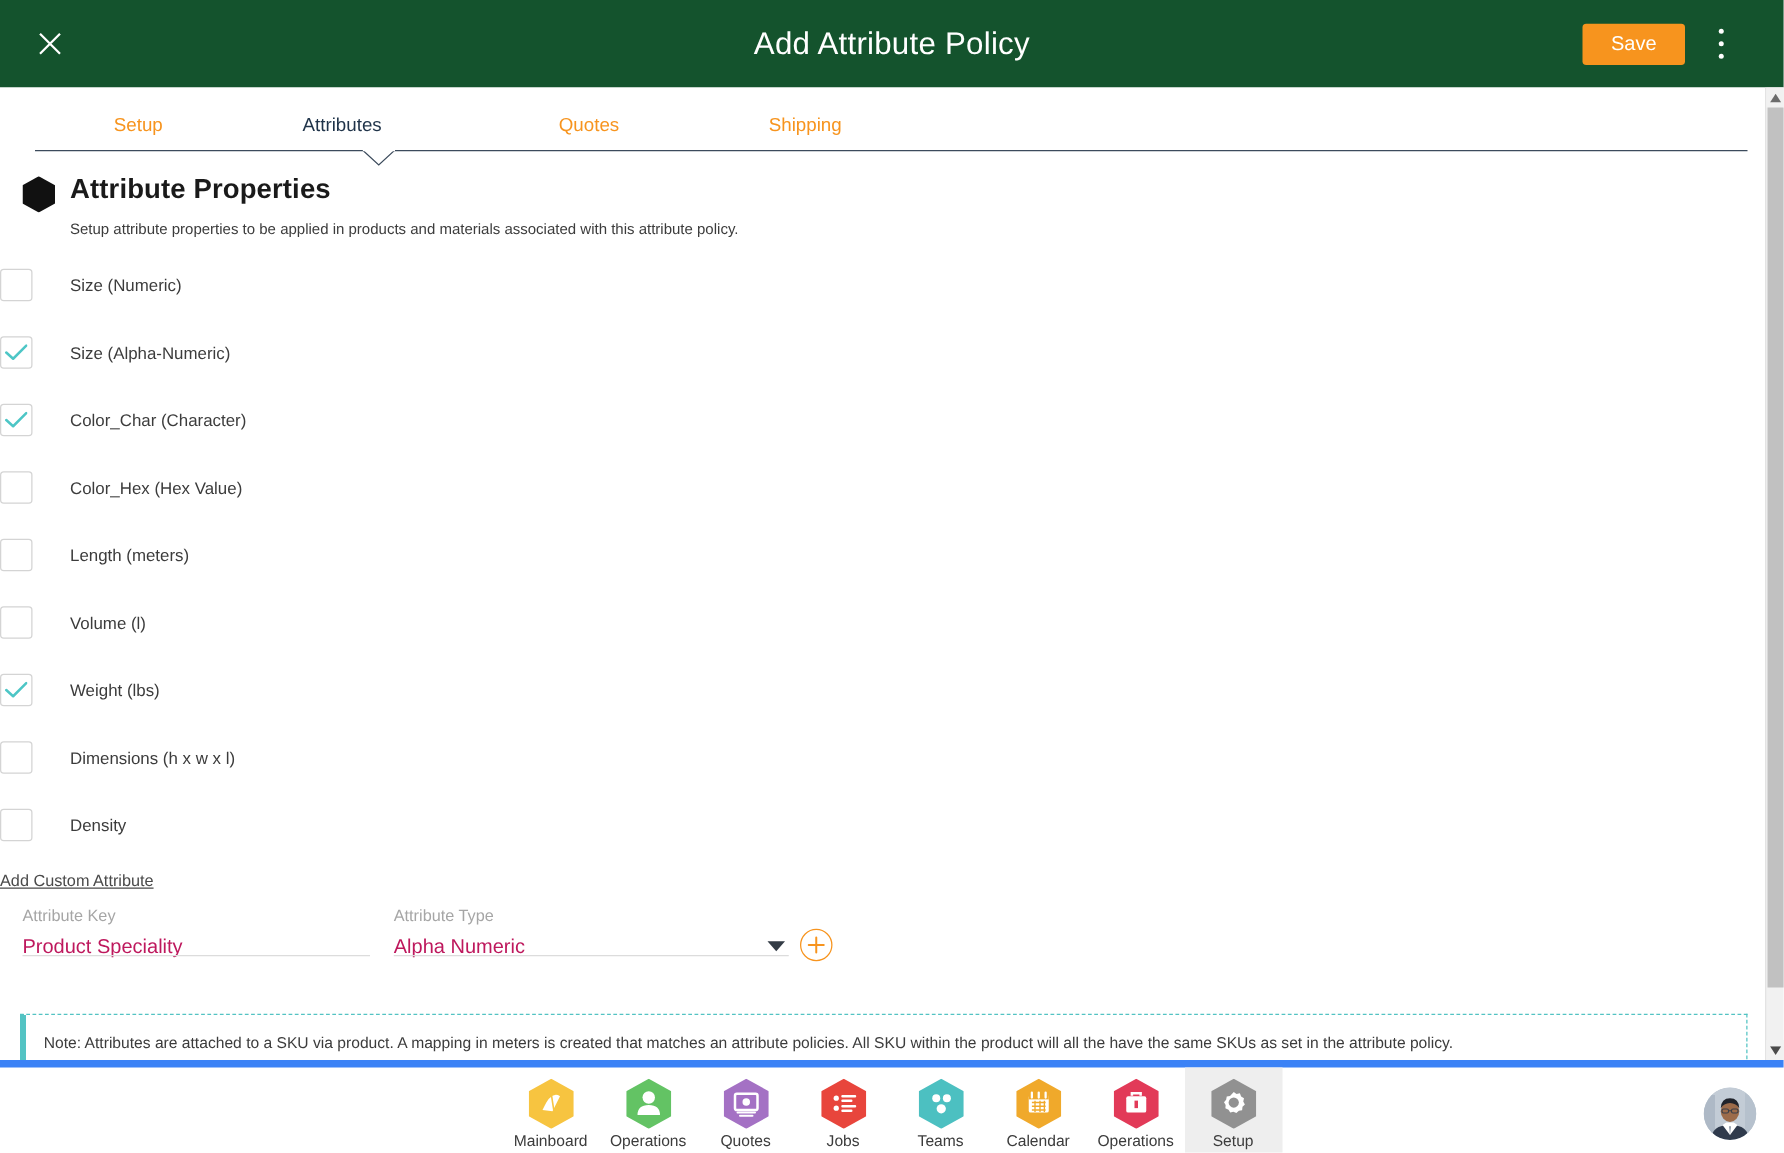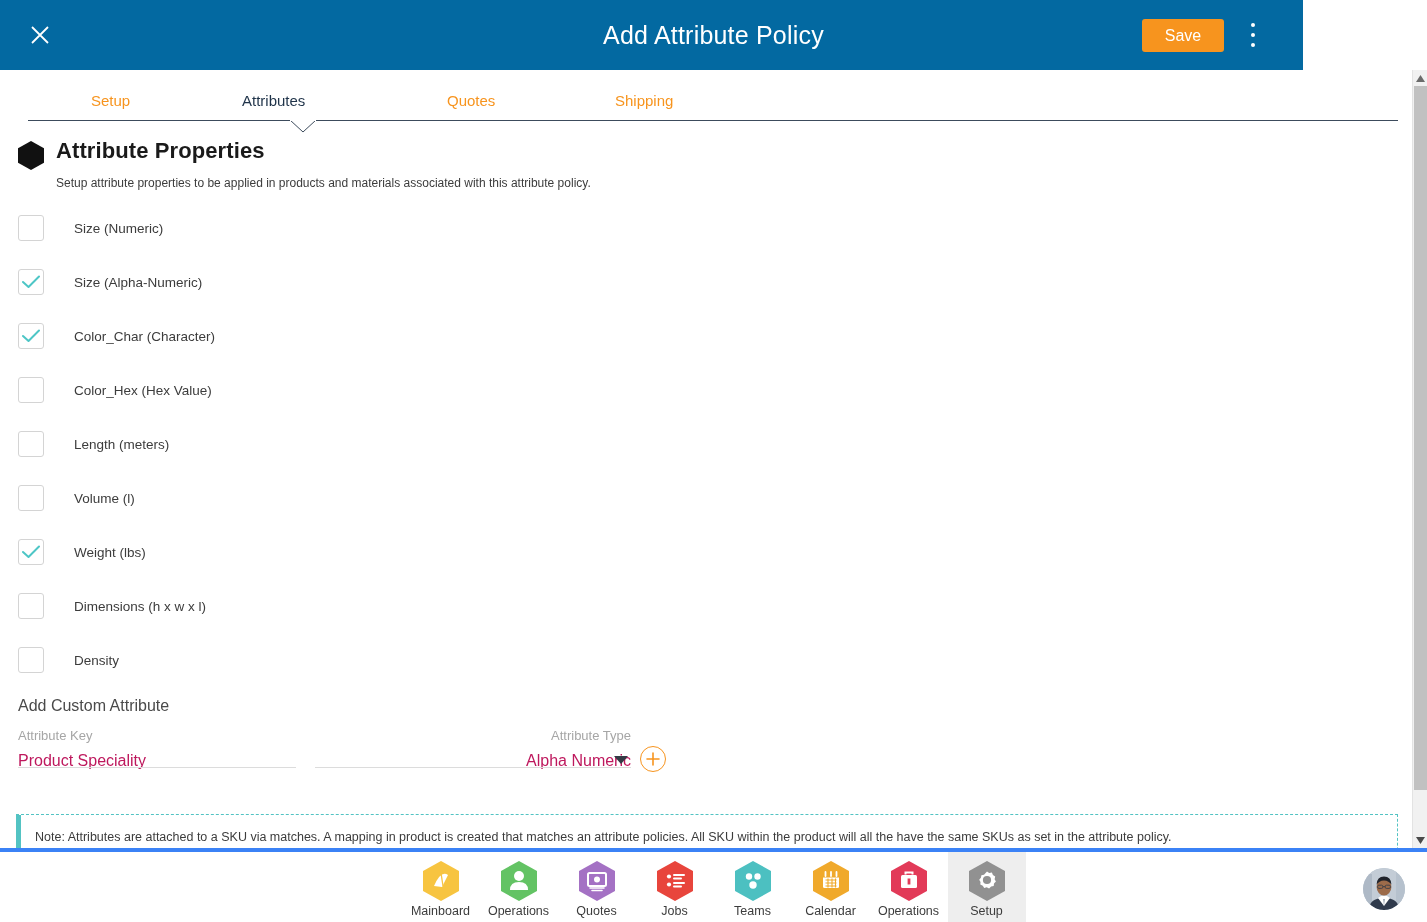--- a/index.html
+++ b/index.html
@@ -7,22 +7,22 @@
   html, body {
     width: 1427px; height: 922px;
     background: #ffffff;
     font-family: "Liberation Sans", sans-serif;
     overflow: hidden;
   }
   #app { position: relative; width: 1427px; height: 922px; background:#fff; }
 
   
   .topbar {
-    position: absolute; top:0; left:0; width:1303px; height:70px;
-    background:#0369a1; color:#fff;padding-left:30px;
+    position: absolute; top:0; left:0; width:1427px; height:70px;
+    background:#14532d; color:#fff;padding-left:30px;
   }
   .close-btn {
     position:absolute; left:24px; top:19px; width:32px; height:32px;
     cursor:pointer; display:flex; align-items:center; justify-content:center;
   }
   .close-btn svg { display:block; }
   .topbar-title {
     position:absolute; left:0; top:0; width:1427px; height:70px;
     display:flex; align-items:center; justify-content:center;
     font-size:25px; font-weight:400; color:#ffffff; letter-spacing:.2px;
@@ -69,45 +69,45 @@
   .hexicon { position:absolute; left:18px; top:3px; width:26px; height:29px; }
   .section-title {
     margin-left:38px; font-size:22px; font-weight:bold; color:#1a1a1a;
     letter-spacing:.1px;
   }
   .section-sub {
     margin-left:38px; margin-top:12px; font-size:12px; color:#3c3c3c;
   }
 
   
-  .attr-list { margin-top:27px; padding-left:18px; }
+  .attr-list { margin-top:27px; }
   .attr-row {
     position:relative; height:54px; display:flex; align-items:flex-start;
     cursor:pointer;
   }
   .cbox {
     width:26px; height:26px; border:1px solid #d4d4d4; border-radius:3px;
     background:#fff; flex:0 0 26px; display:flex; align-items:center;
     justify-content:center; margin-top:-2px;
   }
   .cbox svg { display:block; }
   .attr-label {
     margin-left:30px; font-size:13.5px; color:#3c3c3c; line-height:24px;
   }
 
   
   .custom-head {
-    padding-left:18px; font-size:16px; color:#4a4a4a; margin-top:-6px;
+    font-size:13px; color:#4a4a4a; margin-top:-6px;text-decoration:underline;
   }
   .custom-row {
     position:relative; padding-left:18px; margin-top:13px; height:56px;
   }
   .field { position:absolute; top:0; }
   .field.key { left:18px; width:278px; }
-  .field.type { left:315px; width:316px;text-align:right; }
+  .field.type { left:315px; width:316px; }
   .field-label {
     font-size:13px; color:#a6a6a6; line-height:16px;
   }
   .field-value {
     font-size:16px; color:#be185d; line-height:26px; margin-top:4px;
     border:none; outline:none; background:transparent;
     font-family:"Liberation Sans", sans-serif; width:100%;
     padding:0; display:block;
   }
   .field-underline {
@@ -149,21 +149,21 @@
   .sb-up { top:0; }
   .sb-down { bottom:0; }
   .sb-thumb {
     position:absolute; left:1px; top:16px; width:13px; height:704px;
     background:#c1c1c1; border-radius:0; cursor:pointer;
   }
 
   
   .bottomnav {
     position:absolute; bottom:0; left:0; width:1427px; height:74px;
-    background:#ffffff; border-top:4px solid #3b82f6;
+    background:#ffffff; border-top:6px solid #3b82f6;
   }
   .navitems {
     position:absolute; left:0; top:0; width:1427px; height:74px;
     display:flex; align-items:center; justify-content:center; gap:0px;
   }
   .navitem {
     width:78px; height:74px; display:flex; flex-direction:column;
     align-items:center; justify-content:center; cursor:pointer; gap:3px;
   }
   .navitem.active { background:#eeeeee; }
@@ -300,21 +300,21 @@
       <div class="caret"></div>
 
       <div class="plus-btn">
         <svg width="16" height="16" viewBox="0 0 16 16">
           <path d="M8 2 L8 14 M2 8 L14 8" stroke="#f7941e" stroke-width="1.6" stroke-linecap="round"></path>
         </svg>
       </div>
     </div>
 
     <div class="note">
-      <div class="note-text">Note: Attributes are attached to a SKU via matches. A mapping in product is created that matches an attribute policies. All SKU within the product will all the have the same SKUs as set in the attribute policy.</div>
+      <div class="note-text">Note: Attributes are attached to a SKU via product. A mapping in meters is created that matches an attribute policies. All SKU within the product will all the have the same SKUs as set in the attribute policy.</div>
     </div>
 
   </div>
 
   <div class="scrollbar">
     <div class="sb-btn sb-up">
       <svg width="9" height="7" viewBox="0 0 9 7">
         <polygon points="4.5,0 9,7 0,7" fill="#6b6b6b"></polygon>
       </svg>
     </div>

